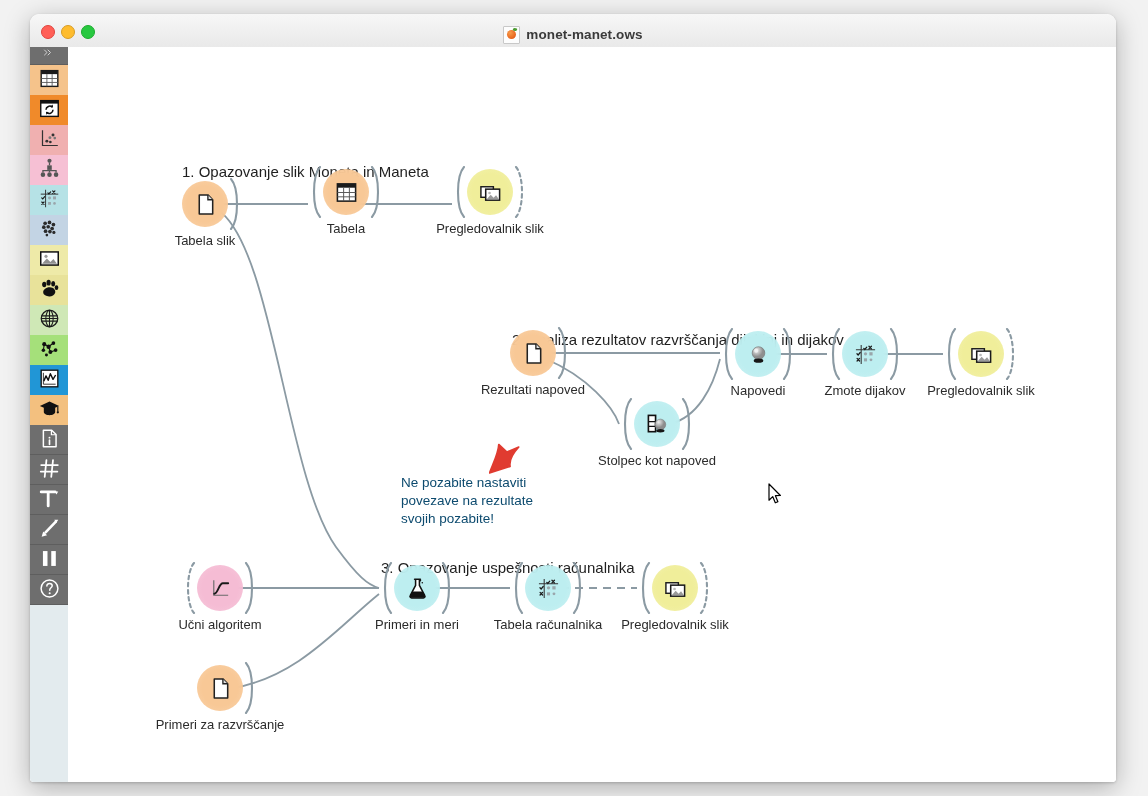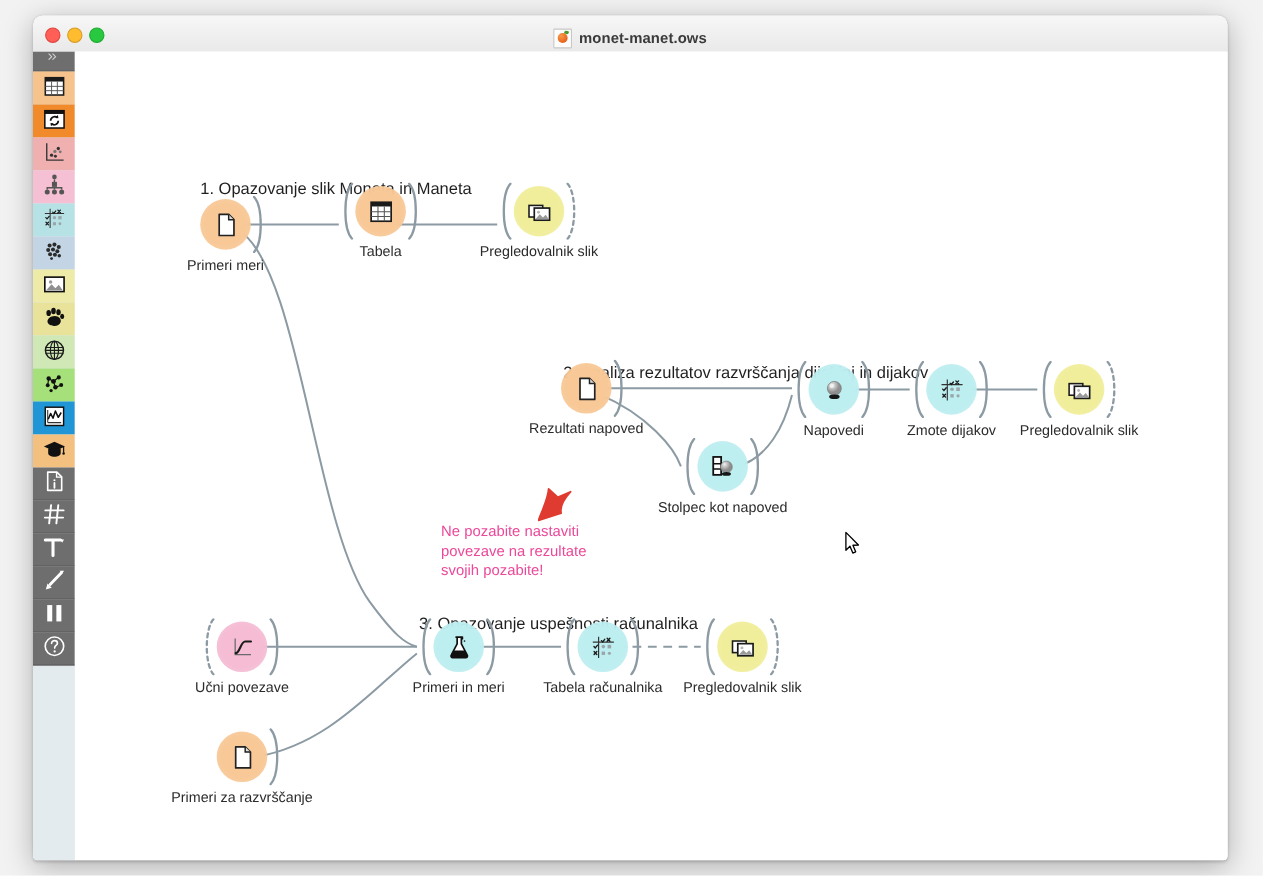--- a/index.html
+++ b/index.html
@@ -80,21 +80,21 @@
   .brk.r{left:24px;}
   .nlabel{
     position:absolute;top:29px;left:-120px;width:240px;text-align:center;
     font-size:13px;color:#2b2b2b;white-space:nowrap;line-height:1.2;
   }
   
   .heading{
     position:absolute;font-size:15px;color:#1f1f1f;white-space:nowrap;
   }
   #note{
-    position:absolute;font-size:13.5px;color:#ec4899;line-height:1.32;
+    position:absolute;font-size:13.5px;color:#0c4a6e;line-height:1.32;
   }
   #arrow{position:absolute;}
   #cursor{position:absolute;pointer-events:none;}
 </style>
 </head>
 <body>
 
 <div id="window">
 
   <div id="titlebar">
@@ -308,21 +308,21 @@
               <path d="M11 1 C 3 10, 3 42, 11 51" fill="none" stroke="#8b9aa3" stroke-width="2.1" stroke-linecap="round" transform="scale(-1,1) translate(-13,0)"></path>
             </svg></div>
           <div class="nshape" style="background: radial-gradient(circle, rgb(248, 200, 150) 55%, rgba(248, 200, 150, 0.8) 100%);">
             <span>
               <svg width="23" height="23" viewBox="0 0 24 24">
                 <path d="M5.5 2 h9 l5 5 v15 h-14 z" fill="#fff" stroke="#222" stroke-width="1.6" stroke-linejoin="round"></path>
                 <path d="M14.5 2 v5 h5" fill="#ddd" stroke="#222" stroke-width="1.4"></path>
               </svg>
             </span>
           </div>
-          <div class="nlabel">Primeri meri</div>
+          <div class="nlabel">Tabela slik</div>
         </div>
         <div class="node" style="left: 278px; top: 145px;">
           <div class="brk l"><svg width="13" height="52" viewBox="0 0 13 52">
               <path d="M11 1 C 3 10, 3 42, 11 51" fill="none" stroke="#8b9aa3" stroke-width="2.1" stroke-linecap="round"></path>
             </svg></div>
           <div class="brk r"><svg width="13" height="52" viewBox="0 0 13 52">
               <path d="M11 1 C 3 10, 3 42, 11 51" fill="none" stroke="#8b9aa3" stroke-width="2.1" stroke-linecap="round" transform="scale(-1,1) translate(-13,0)"></path>
             </svg></div>
           <div class="nshape" style="background: radial-gradient(circle, rgb(248, 200, 150) 55%, rgba(248, 200, 150, 0.8) 100%);">
             <span>
@@ -468,21 +468,21 @@
               <path d="M11 1 C 3 10, 3 42, 11 51" fill="none" stroke="#8b9aa3" stroke-width="2.1" stroke-linecap="round" transform="scale(-1,1) translate(-13,0)"></path>
             </svg></div>
           <div class="nshape" style="background: radial-gradient(circle, rgb(245, 188, 212) 55%, rgba(245, 188, 212, 0.8) 100%);">
             <span>
               <svg width="23" height="23" viewBox="0 0 24 24">
                 <path d="M5 3.5 v15.5 h15" stroke="#6a6a6a" stroke-width="1.2" fill="none"></path>
                 <path d="M5.5 17.5 C 9.5 17.5 10.2 6.5 14.5 6.5 C 17 6.5 18.5 6.5 20 6.5" stroke="#1b1b1b" stroke-width="2" fill="none" stroke-linecap="round"></path>
               </svg>
             </span>
           </div>
-          <div class="nlabel">Učni povezave</div>
+          <div class="nlabel">Učni algoritem</div>
         </div>
         <div class="node" style="left: 349px; top: 541px;">
           <div class="brk l"><svg width="13" height="52" viewBox="0 0 13 52">
               <path d="M11 1 C 3 10, 3 42, 11 51" fill="none" stroke="#8b9aa3" stroke-width="2.1" stroke-linecap="round"></path>
             </svg></div>
           <div class="brk r"><svg width="13" height="52" viewBox="0 0 13 52">
               <path d="M11 1 C 3 10, 3 42, 11 51" fill="none" stroke="#8b9aa3" stroke-width="2.1" stroke-linecap="round" transform="scale(-1,1) translate(-13,0)"></path>
             </svg></div>
           <div class="nshape" style="background: radial-gradient(circle, rgb(189, 238, 240) 55%, rgba(189, 238, 240, 0.8) 100%);">
             <span>

